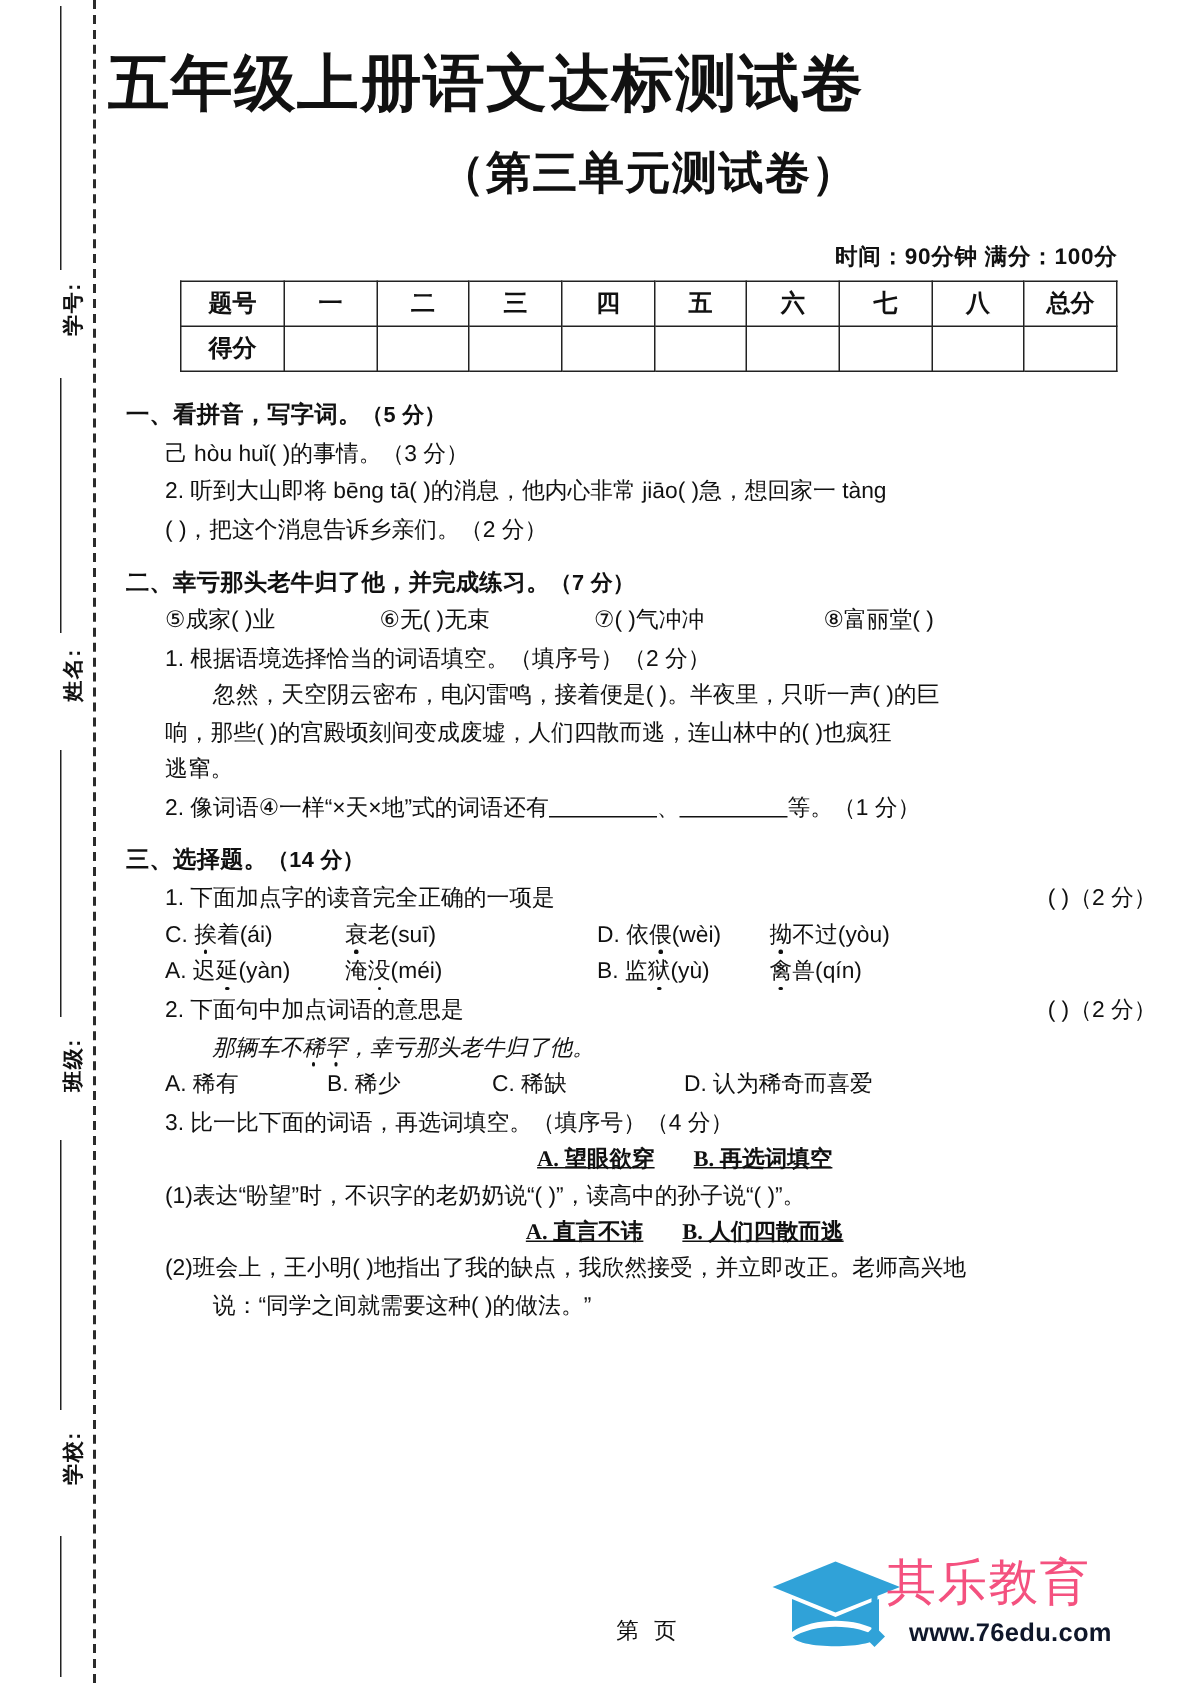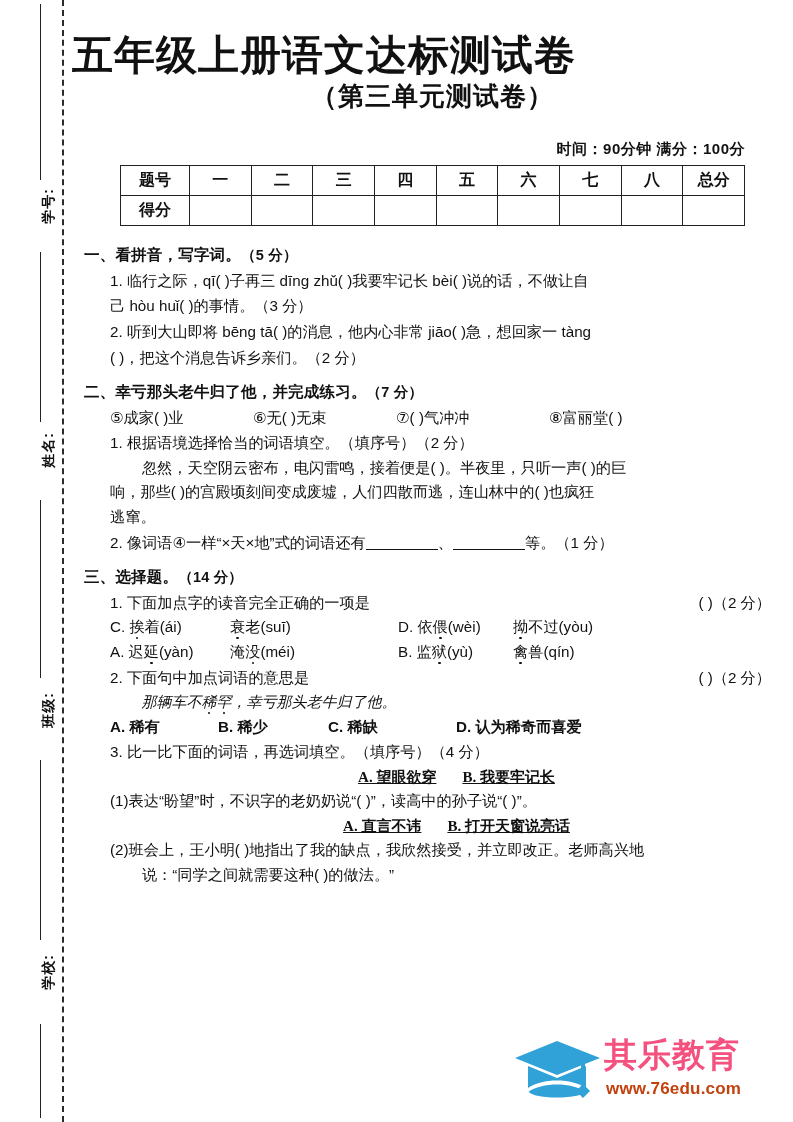--- a/index.html
+++ b/index.html
@@ -59,22 +59,23 @@
     text-align: left;
     font-size: 41px;
     font-weight: 700;
     letter-spacing: 1px;
     margin-top: 32px;
     line-height: 1.15;
     white-space: nowrap;
   }
   .title-sub {
     text-align: center;
-    font-size: 26px;
-    font-weight: 700;
+    font-size: 30px;
+    font-weight: 700;
+    margin-top: 16px;
     letter-spacing: 1px;
   }
 
   .exam-meta {
     text-align: right;
     font-size: 15px;
     font-weight: 600;
     margin-top: 26px;
     padding-right: 48px;
     letter-spacing: .5px;
@@ -147,21 +148,20 @@
     margin-top: 0px;
   }
   .opt-a { width: 120px; }
   .opt-b { width: 168px; }
   .opt-c { width: 115px; }
   .opt-d { width: auto; }
 
   .opts2 {
     margin-left: 26px;
     display: flex;
-    font-weight: bold;
   }
   .o2-a { width: 108px; }
   .o2-b { width: 110px; }
   .o2-c { width: 128px; }
 
   .right-paren {
     float: right;
     margin-right: 4px;
   }
   .line-with-paren { overflow: hidden; }
@@ -215,24 +215,24 @@
   .logo {
     position: absolute;
     left: 440px;
     top: 1036px;
     width: 262px;
     height: 78px;
   }
   .logo svg { display: block; }
   .logo-text {
     position: absolute;
-    left: 92px;
+    left: 79px;
     top: 2px;
     font-size: 33px;
-    font-weight: 700;
+    font-weight: 400;
     letter-spacing: 1px;
     line-height: 1;
   }
   .logo-url {
     position: absolute;
     left: 94px;
     top: 44px;
     font-size: 17px;
     font-weight: 700;
     letter-spacing: .2px;
@@ -293,21 +293,20 @@
         <td></td>
         <td></td>
       </tr>
     </tbody>
       </table>
   </div>
 
   <div class="content">
 
     <div class="sec-head"><span>一、看拼音，写字词。</span><span class="pts">（5 分）</span></div>
-    <div class="q">1. 临行之际，qī(        )子再三 dīng zhǔ(            )我要牢记长 bèi(        )说的话，不做让自</div>
     <div class="q">己 hòu huǐ(            )的事情。（3 分）</div>
     <div class="q">2. 听到大山即将 bēng tā(            )的消息，他内心非常 jiāo(        )急，想回家一 tàng</div>
     <div class="q">(        )，把这个消息告诉乡亲们。（2 分）</div>
 
     <div class="sec-head"><span>二、幸亏那头老牛归了他，并完成练习。</span><span class="pts">（7 分）</span></div>
     <div class="row-items">
       <span class="ri-1">⑤成家(      )业</span>
       <span class="ri-2">⑥无(      )无束</span>
       <span class="ri-3">⑦(        )气冲冲</span>
       <span class="ri-4">⑧富丽堂(        )</span>
@@ -344,37 +343,38 @@
     <div class="q-flow indent2 kai"><span>那辆车不</span><span class="dotted">稀</span><span class="dotted">罕</span><span>，幸亏那头老牛归了他。</span></div>
     <div class="opts2">
       <span class="o2-a">A. 稀有</span>
       <span class="o2-b">B. 稀少</span>
       <span class="o2-c">C. 稀缺</span>
       <span>D. 认为稀奇而喜爱</span>
     </div>
 
     <div class="q">3. 比一比下面的词语，再选词填空。（填序号）（4 分）</div>
     <div class="choices-centered kai-up">
-      <span>A. 望眼欲穿</span><span>B. 我要牢记长</span>
+      <span>A. 望眼欲穿</span><span>B. 再选词填空</span>
     </div>
     <div class="q-flow">(1)表达“盼望”时，不识字的老奶奶说“(        )”，读高中的孙子说“(        )”。</div>
     <div class="choices-centered kai-up">
-      <span>A. 直言不讳</span><span>B. 打开天窗说亮话</span>
+      <span>A. 直言不讳</span><span>B. 人们四散而逃</span>
     </div>
     <div class="q-flow">(2)班会上，王小明(        )地指出了我的缺点，我欣然接受，并立即改正。老师高兴地</div>
     <div class="q-flow indent2">说：“同学之间就需要这种(        )的做法。”</div>
 
   </div>
 
+  <div class="footer-page">第  页</div>
 
   <div class="logo">
     <svg width="90" height="76" viewBox="0 0 90 76">
       <polygon points="3,22 45,5 88,22 45,39" fill="#30a2d8"></polygon>
       <path d="M16,30 L16,54 C16,64 74,64 74,54 L74,30 L45,42 Z" fill="#30a2d8"></path>
       <path d="M16,52 C30,42 60,42 74,52 L74,56 C60,46 30,46 16,56 Z" fill="#ffffff"></path>
       <rect x="69" y="24" width="4" height="26" fill="#30a2d8"></rect>
       <polygon points="71,48 78,55 71,62 64,55" fill="#30a2d8"></polygon>
     </svg>
     <div class="logo-text" style="color:#f4517f;">其乐教育</div>
-    <div class="logo-url" style="color:#c2410c;">www.76edu.com</div>
+    <div class="logo-url" style="color:#0f172a;">www.76edu.com</div>
   </div>
 
 </div>
 
 </body></html>

